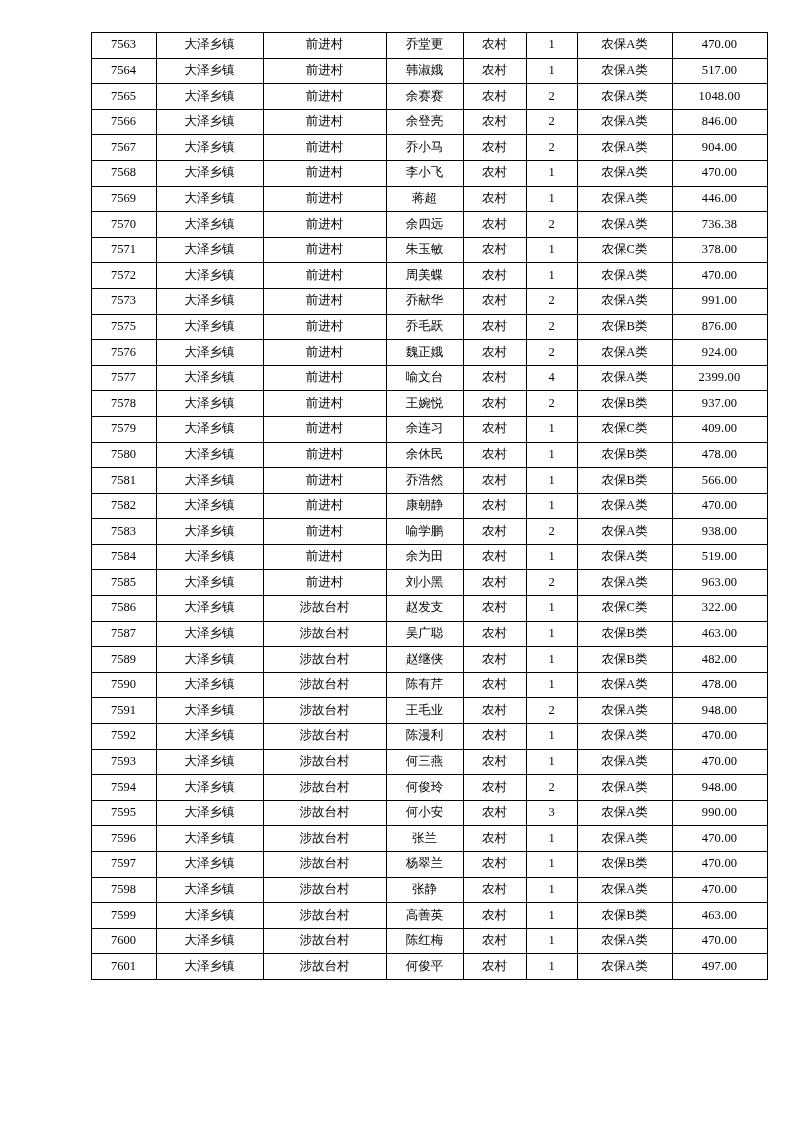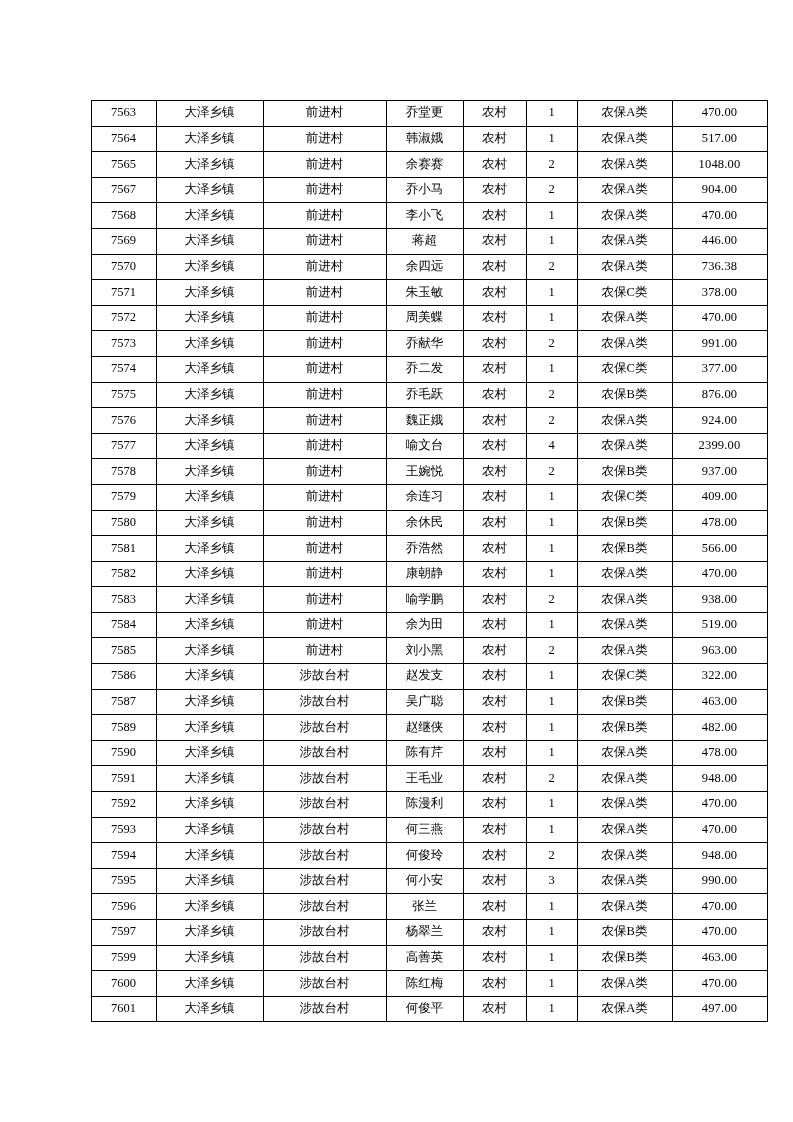--- a/index.html
+++ b/index.html
@@ -11,21 +11,21 @@
     width: 793px;
     height: 1122px;
     font-family: "Liberation Serif", "DejaVu Serif", serif;
     color: #000000;
   }
   .page {
     position: relative;
     width: 793px;
     height: 1090px;
     box-sizing: border-box;
-    padding: 100px 0 0 0;
+    padding: 32px 0 0 0;
   }
   .table-wrap {
     margin: 0 auto;
     width: 612px;
   }
   table.roster {
     border-collapse: collapse;
     width: 612px;
     table-layout: fixed;
   }
@@ -85,20 +85,30 @@
             <td class="c-id">7565</td>
             <td class="c-town">大泽乡镇</td>
             <td class="c-village">前进村</td>
             <td class="c-name">余赛赛</td>
             <td class="c-type">农村</td>
             <td class="c-count">2</td>
             <td class="c-cat">农保A类</td>
             <td class="c-amount">1048.00</td>
           </tr>
           <tr>
+            <td class="c-id">7566</td>
+            <td class="c-town">大泽乡镇</td>
+            <td class="c-village">前进村</td>
+            <td class="c-name">余登亮</td>
+            <td class="c-type">农村</td>
+            <td class="c-count">2</td>
+            <td class="c-cat">农保A类</td>
+            <td class="c-amount">846.00</td>
+          </tr>
+          <tr>
             <td class="c-id">7567</td>
             <td class="c-town">大泽乡镇</td>
             <td class="c-village">前进村</td>
             <td class="c-name">乔小马</td>
             <td class="c-type">农村</td>
             <td class="c-count">2</td>
             <td class="c-cat">农保A类</td>
             <td class="c-amount">904.00</td>
           </tr>
           <tr>
@@ -155,30 +165,20 @@
             <td class="c-id">7573</td>
             <td class="c-town">大泽乡镇</td>
             <td class="c-village">前进村</td>
             <td class="c-name">乔献华</td>
             <td class="c-type">农村</td>
             <td class="c-count">2</td>
             <td class="c-cat">农保A类</td>
             <td class="c-amount">991.00</td>
           </tr>
           <tr>
-            <td class="c-id">7574</td>
-            <td class="c-town">大泽乡镇</td>
-            <td class="c-village">前进村</td>
-            <td class="c-name">乔二发</td>
-            <td class="c-type">农村</td>
-            <td class="c-count">1</td>
-            <td class="c-cat">农保C类</td>
-            <td class="c-amount">377.00</td>
-          </tr>
-          <tr>
             <td class="c-id">7575</td>
             <td class="c-town">大泽乡镇</td>
             <td class="c-village">前进村</td>
             <td class="c-name">乔毛跃</td>
             <td class="c-type">农村</td>
             <td class="c-count">2</td>
             <td class="c-cat">农保B类</td>
             <td class="c-amount">876.00</td>
           </tr>
           <tr>
@@ -382,20 +382,30 @@
             <td class="c-amount">470.00</td>
           </tr>
           <tr>
             <td class="c-id">7597</td>
             <td class="c-town">大泽乡镇</td>
             <td class="c-village">涉故台村</td>
             <td class="c-name">杨翠兰</td>
             <td class="c-type">农村</td>
             <td class="c-count">1</td>
             <td class="c-cat">农保B类</td>
+            <td class="c-amount">470.00</td>
+          </tr>
+          <tr>
+            <td class="c-id">7598</td>
+            <td class="c-town">大泽乡镇</td>
+            <td class="c-village">涉故台村</td>
+            <td class="c-name">张静</td>
+            <td class="c-type">农村</td>
+            <td class="c-count">1</td>
+            <td class="c-cat">农保A类</td>
             <td class="c-amount">470.00</td>
           </tr>
           <tr>
             <td class="c-id">7599</td>
             <td class="c-town">大泽乡镇</td>
             <td class="c-village">涉故台村</td>
             <td class="c-name">高善英</td>
             <td class="c-type">农村</td>
             <td class="c-count">1</td>
             <td class="c-cat">农保B类</td>

